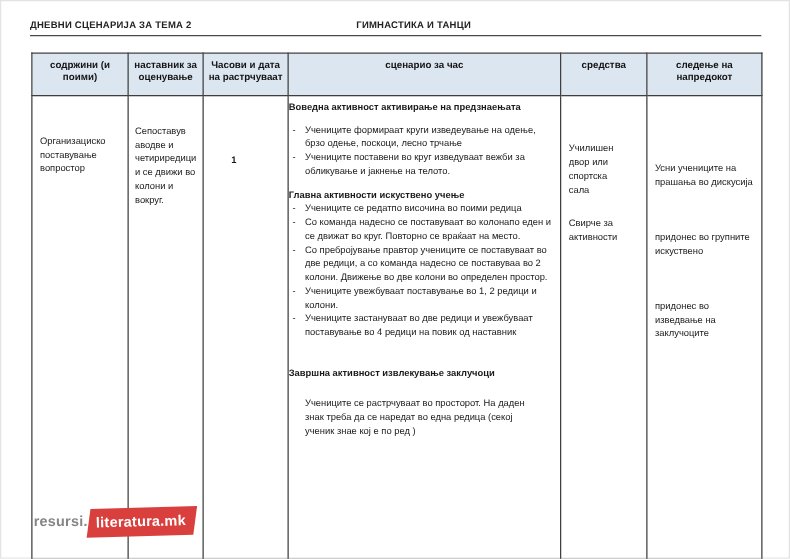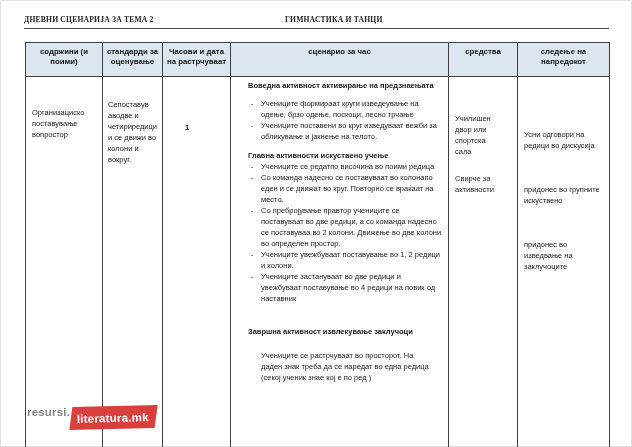--- a/index.html
+++ b/index.html
@@ -5,63 +5,63 @@
   html,body { margin:0; padding:0; }
   body {
     width:632px; height:447px; position:relative;
     background:#ffffff; overflow:hidden;
     font-family:"Liberation Sans","DejaVu Sans",sans-serif;
     color:#1a1a1a;
   }
   .frame { position:absolute; inset:0; border:1px solid #e3e3e3; pointer-events:none; }
 
   
-  .doc-title { position:absolute; top:15px; font-size:7.6px; font-weight:bold; color:#222; letter-spacing:.2px; white-space:nowrap;font-family:Liberation Serif, serif; }
+  .doc-title { position:absolute; top:15px; font-size:7.6px; font-weight:bold; color:#222; letter-spacing:.2px; white-space:nowrap; }
   .doc-title.left   { left:24px; }
   .doc-title.center { left:285px; }
   .header-rule { position:absolute; left:24px; top:28px; width:585px; border-top:1.6px solid #4a4a4a; }
 
   
   table.plan {
     position:absolute; left:25px; top:42px; width:584px;
     border-collapse:collapse; table-layout:fixed;
     border:1.6px solid #3f3f3f;
   }
   .plan th, .plan td { border:1px solid #3f3f3f; vertical-align:top; }
   .plan th {
     background:#dce6f1; font-size:7.8px; font-weight:bold; line-height:10px;
     text-align:center; padding:4px 3px; height:25px; color:#141414;
   }
   .plan td { font-size:7.5px; line-height:11px; height:318px; }
 
   .c1 { padding:30px 4px 0 6px; }
   .c2 { padding:22px 3px 0 5px; }
   .c3 { padding:45px 2px 0 22px; font-weight:bold; }
-  .c4 { padding:3px 6px 0 17px; }
+  .c4 { padding:3px 6px 0 0; }
   .c5 { padding:36px 18px 0 6px; }
   .c6 { padding:52px 3px 0 6px; }
   .clip { overflow:hidden; }
   .c4 .clip { height:314px; }
 
   .c4 p { margin:0; }
   .c4 .h { font-weight:bold; }
   .c4 .h.intro { margin-bottom:7px; }
   .c4 ul { list-style:none; margin:0 0 8px 0; padding:0 0 0 13px; }
   .c4 li { position:relative; margin:0; }
   .c4 li::before { content:"-"; position:absolute; left:-10px; top:0; }
   .c4 .h.final { margin-top:22px; margin-bottom:8px; }
   .c4 .para { margin:13px; }
 
   .c5 p { margin:0; }
   .c5 p + p { margin-top:16px; }
   .c6 p { margin:0; }
   .c6 p + p { margin-top:33px; }
 
   
-  .logo { position:absolute; left:27px; top:406px; display:flex; align-items:flex-start; }
+  .logo { position:absolute; left:27px; top:406px; display:flex; align-items:center; }
   .logo-prefix { color:#858585; font-weight:bold; font-size:11.5px; letter-spacing:.2px; }
   .logo-badge {
     display:inline-block; background:#d9403d; margin-left:1px;
     padding:2px 7px 3px 6px; transform:skewX(-9deg) rotate(-1.5deg);
   }
   .logo-badge span {
     display:inline-block; transform:skewX(9deg);
     color:#ffffff; font-weight:bold; font-size:11.5px; letter-spacing:.2px;
   }
 </style>
@@ -79,21 +79,21 @@
     <col style="width:77px">
       <col style="width:60px">
       <col style="width:68px">
     <col style="width:218px">
       <col style="width:69px">
       <col style="width:92px">
   </colgroup>
   <thead>
     <tr>
       <th>содржини (и поими)</th>
-      <th>стандарди за оценување</th>
+      <th>наставник за оценување</th>
       <th>Часови и дата на растрчуваат</th>
       <th>сценарио за час</th>
       <th>средства</th>
       <th>следење на напредокот</th>
     </tr>
   </thead>
   <tbody>
     <tr>
       <td class="c1">
         <div class="clip">Организациско поставување вопростор</div>
@@ -124,21 +124,21 @@
         </div>
       </td>
       <td class="c5">
         <div class="clip">
           <p>Училишен двор или спортска сала</p>
           <p>Свирче за активности</p>
         </div>
       </td>
       <td class="c6">
         <div class="clip">
-          <p>Усни одговори на редици во дискусија</p>
+          <p>Усни учениците на прашања во дискусија</p>
           <p>придонес во групните искуствено</p>
           <p>придонес во изведвање на заклучоците</p>
         </div>
       </td>
     </tr>
   </tbody>
 </table>
 
 <div class="logo">
   <span class="logo-prefix">resursi.</span>

